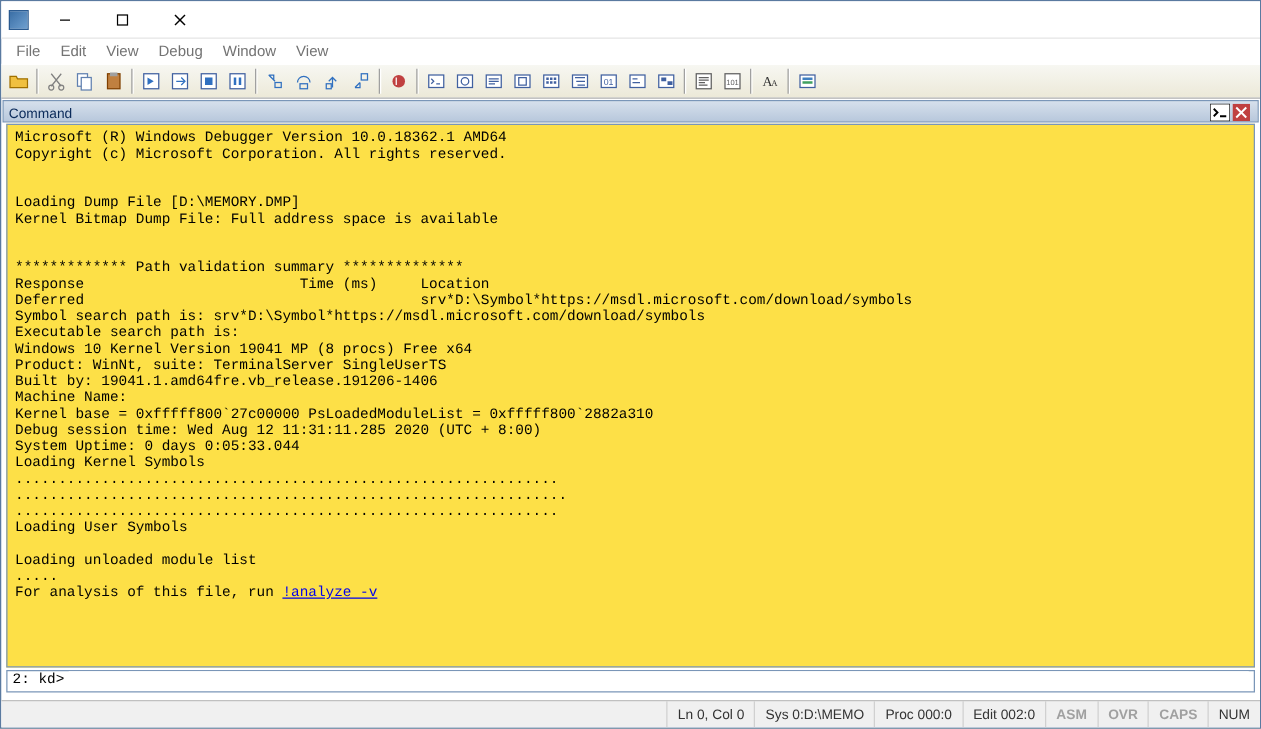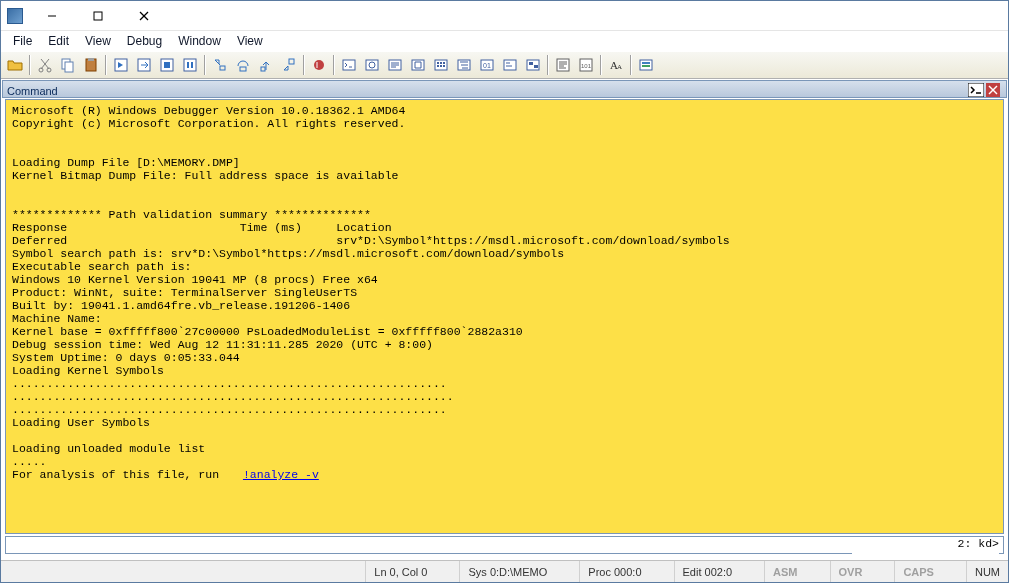--- a/index.html
+++ b/index.html
@@ -1,35 +1,35 @@
 <!DOCTYPE html>
 <html><head>
 <meta charset="utf-8">
 <style>
 *{box-sizing:border-box;margin:0;padding:0;}
 body{font-family:"Segoe UI",Tahoma,sans-serif;font-size:12px;background:#fff;overflow:hidden;width:1009px;height:583px;border:1px solid #5a7aa0;position:relative;}
 .titlebar{height:30px;background:#fff;display:flex;align-items:center;padding:0 2px 0 6px;border-bottom:1px solid #e5e5e5;}
 .titlebar .appicon{width:16px;height:16px;margin-right:6px;display:inline-block;background:linear-gradient(135deg,#3a6ea5,#6fa0d0);border:1px solid #2a5a90;}
 .titlebar .title{flex:1;font-size:12px;color:#000;}
 .titlebar .winbtn{width:46px;height:30px;display:flex;align-items:center;justify-content:center;font-family:sans-serif;font-size:12px;color:#000;}
-.menubar{height:20px;display:flex;align-items:center;padding:0 4px;font-size:12px;color:#0f172a;}
+.menubar{height:20px;display:flex;align-items:center;padding:0 4px;font-size:12px;color:#737373;}
 .menubar span{padding:2px 8px;}
 .toolbar{height:28px;background:linear-gradient(#f7f7f2,#ece9d8);border-top:1px solid #fff;border-bottom:1px solid #b0b0b0;display:flex;align-items:center;padding:0 3px;gap:1px;}
 .toolbar .tb{width:22px;height:22px;display:flex;align-items:center;justify-content:center;border:1px solid transparent;}
 .toolbar .sep{width:2px;height:20px;border-left:1px solid #a0a0a0;border-right:1px solid #fff;margin:0 2px;}
 .toolbar svg{width:16px;height:16px;}
 .cmdtitle{height:18px;background:linear-gradient(#d6e0ec,#b8c8dc);border:1px solid #7a96b8;display:flex;align-items:flex-end;padding:0 4px;font-size:11px;color:#0a2a5a;margin:1px;}
 .cmdtitle .cmdlabel{flex:1;}
 .cmdtitle .cmdicon{width:16px;height:14px;margin-left:2px;}
 .cmdbody{margin:0 4px 2px 4px;border:1px solid #7a96b8;background:#fde047;height:435px;overflow:auto;}
 .cmdtext{font-family:"Lucida Console","Courier New",monospace;font-size:11.5px;line-height:13px;white-space:pre;color:#000;padding:4px 6px;}
-.cmdtext a{color:#0000ee;margin-left:17px;}
-.cmdinput{margin:0 4px 2px 4px;border:1px solid #7a96b8;height:18px;display:flex;align-items:flex-end;font-family:"Lucida Console","Courier New",monospace;font-size:11.5px;padding:0 4px;background:#fff;flex-direction:column;}
+.cmdtext a{color:#0000ee;}
+.cmdinput{margin:0 4px 2px 4px;border:1px solid #7a96b8;height:18px;display:flex;align-items:flex-start;font-family:"Lucida Console","Courier New",monospace;font-size:11.5px;padding:0 4px;background:#fff;}
 .cmdinput input{border:none;outline:none;font:inherit;flex:1;margin-left:4px;}
-.statusbar{position:absolute;bottom:0;left:0;right:0;height:22px;background:#f0f0f0;border-top:1px solid #c0c0c0;display:flex;align-items:center;font-size:11px;color:#333;gap:24px;}
+.statusbar{position:absolute;bottom:0;left:0;right:0;height:22px;background:#f0f0f0;border-top:1px solid #c0c0c0;display:flex;align-items:center;font-size:11px;color:#333;}
 .statusbar .cell{padding:0 8px;height:100%;display:flex;align-items:center;border-left:1px solid #d0d0d0;}
 .statusbar .spacer{flex:1;}
 .statusbar .dim{color:#a0a0a0;font-weight:bold;}
 </style>
 </head>
 <body>
 
 <div class="titlebar">
   <span class="appicon"></span>
   <div class="winbtn">

